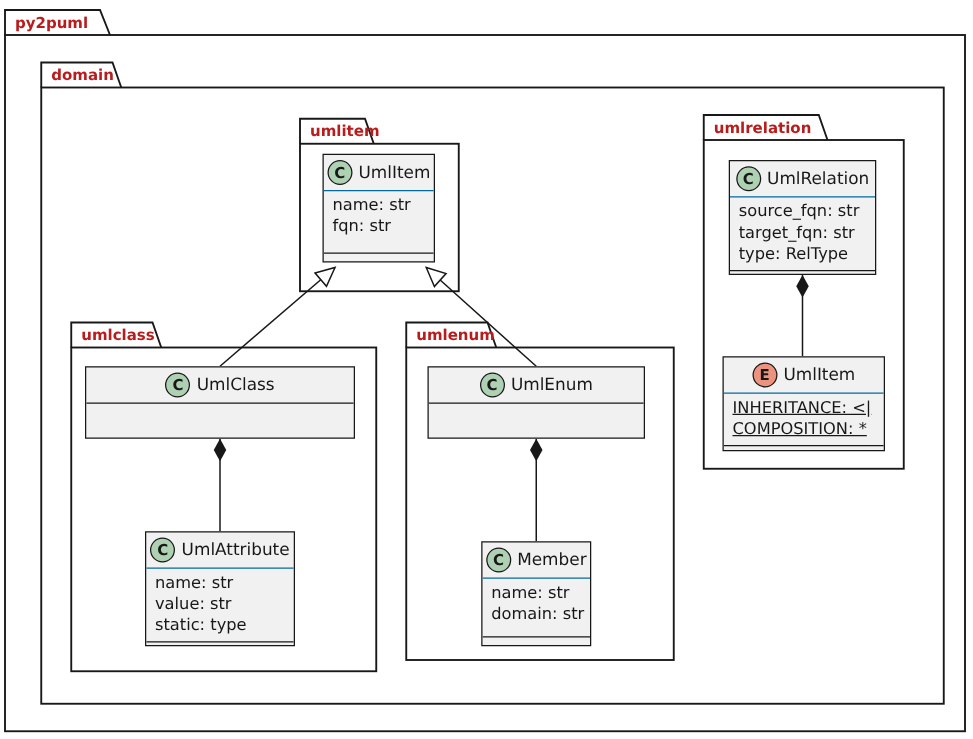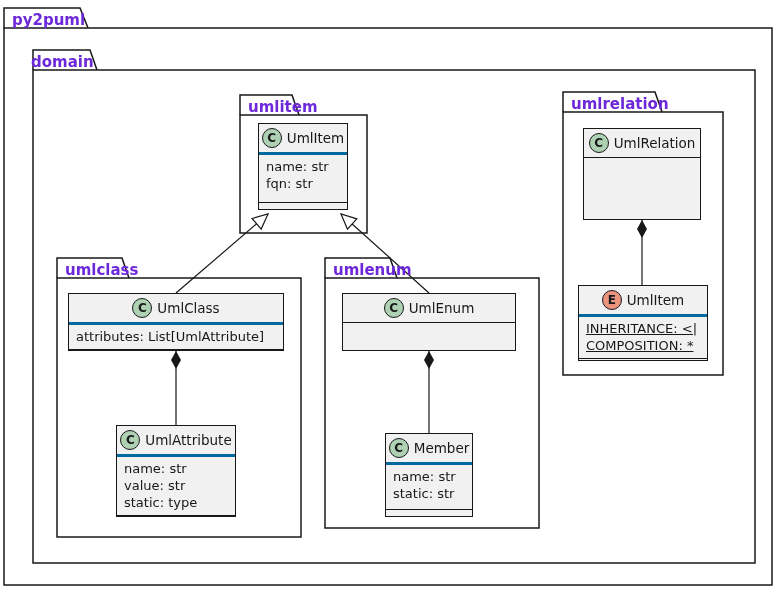--- a/index.html
+++ b/index.html
@@ -1,21 +1,21 @@
 <!DOCTYPE html>
 <html><head>
 <meta charset="utf-8">
 <style>
   * { margin:0; padding:0; box-sizing:border-box; }
   html,body { background:#ffffff; }
   body { font-family:"DejaVu Sans", sans-serif; color:#181818; }
   .canvas { position:relative; width:778px; height:591px; background:#ffffff; overflow:hidden; }
   .layer { position:absolute; left:0; top:0; }
 
-  .pkg-label { position:absolute; font-size:15px; font-weight:bold; color:#6d28d9; white-space:nowrap;text-align:center; }
+  .pkg-label { position:absolute; font-size:12px; font-weight:bold; color:#b91c1c; white-space:nowrap;text-align:center; }
 
   .uml-box {
     position:absolute;
     background:#F1F1F1;
     border:1.5px solid #181818;
     display:flex; flex-direction:column;
     font-size:13px; line-height:17px;
     overflow:hidden;
   }
   .uml-header {
@@ -25,21 +25,21 @@
   .uml-name { font-size:13.5px; white-space:nowrap; }
   .spot {
     display:inline-flex; align-items:center; justify-content:center;
     width:20px; height:20px; border-radius:50%;
     border:1px solid #181818;
     font-size:12px; font-weight:bold; color:#181818; flex:0 0 auto;
   }
   .spot-c { background:#ADD1B2; }
   .spot-e { background:#EB937F; }
   .uml-fields {
-    border-top:3px solid #0369a1;
+    border-top:1px solid #0369a1;
     padding:3px 7px 4px 7px;
     flex:1 1 auto;
     text-align:left;
   }
   .uml-field { white-space:nowrap; }
   .uml-field.u { text-decoration:underline; }
   .uml-methods {
     border-top:1px solid #181818;
     height:7px; flex:0 0 auto;
   }
@@ -100,21 +100,21 @@
       <line x1="429" y1="351" x2="429" y2="433" stroke="#181818" stroke-width="1.2"></line>
       <polygon points="429,351 434,360 429,369 424,360" fill="#181818"></polygon>
     </g>
     <g>
       <line x1="642" y1="220" x2="642" y2="285" stroke="#181818" stroke-width="1.2"></line>
       <polygon points="642,220 647,229 642,238 637,229" fill="#181818"></polygon>
     </g>
   </svg>
 
   <div class="pkg-label" style="left:12px;top:11px">py2puml</div>
-  <div class="pkg-label" style="left:31px;top:53px">domain</div>
+  <div class="pkg-label" style="left:41px;top:53px">domain</div>
   <div class="pkg-label" style="left:248px;top:98px">umlitem</div>
   <div class="pkg-label" style="left:571px;top:95px">umlrelation</div>
   <div class="pkg-label" style="left:65px;top:261px">umlclass</div>
   <div class="pkg-label" style="left:333px;top:261px">umlenum</div>
 
   <div class="uml-box" style="left:258px;top:123px;width:90px;height:87px">
     <div class="uml-header">
       <span class="spot spot-c">C</span>
       <span class="uml-name">UmlItem</span>
     </div>
@@ -122,23 +122,20 @@
       <div class="uml-field">name: str</div>
       <div class="uml-field">fqn: str</div>
     </div>
     <div class="uml-methods"></div>
   </div>
 
   <div class="uml-box" style="left:68px;top:293px;width:216px;height:58px">
     <div class="uml-header">
       <span class="spot spot-c">C</span>
       <span class="uml-name">UmlClass</span>
-    </div>
-    <div class="uml-fields">
-      <div class="uml-field">attributes: List[UmlAttribute]</div>
     </div>
     <div class="uml-methods"></div>
   </div>
 
   <div class="uml-box" style="left:116px;top:425px;width:120px;height:92px">
     <div class="uml-header">
       <span class="spot spot-c">C</span>
       <span class="uml-name">UmlAttribute</span>
     </div>
     <div class="uml-fields">
@@ -157,29 +154,34 @@
     <div class="uml-methods"></div>
   </div>
 
   <div class="uml-box" style="left:385px;top:433px;width:88px;height:84px">
     <div class="uml-header">
       <span class="spot spot-c">C</span>
       <span class="uml-name">Member</span>
     </div>
     <div class="uml-fields">
       <div class="uml-field">name: str</div>
-      <div class="uml-field">static: str</div>
+      <div class="uml-field">domain: str</div>
     </div>
     <div class="uml-methods"></div>
   </div>
 
   <div class="uml-box" style="left:583px;top:128px;width:118px;height:92px">
     <div class="uml-header">
       <span class="spot spot-c">C</span>
       <span class="uml-name">UmlRelation</span>
+    </div>
+    <div class="uml-fields">
+      <div class="uml-field">source_fqn: str</div>
+      <div class="uml-field">target_fqn: str</div>
+      <div class="uml-field">type: RelType</div>
     </div>
     <div class="uml-methods"></div>
   </div>
 
   <div class="uml-box" style="left:578px;top:285px;width:130px;height:76px">
     <div class="uml-header">
       <span class="spot spot-e">E</span>
       <span class="uml-name">UmlItem</span>
     </div>
     <div class="uml-fields">

